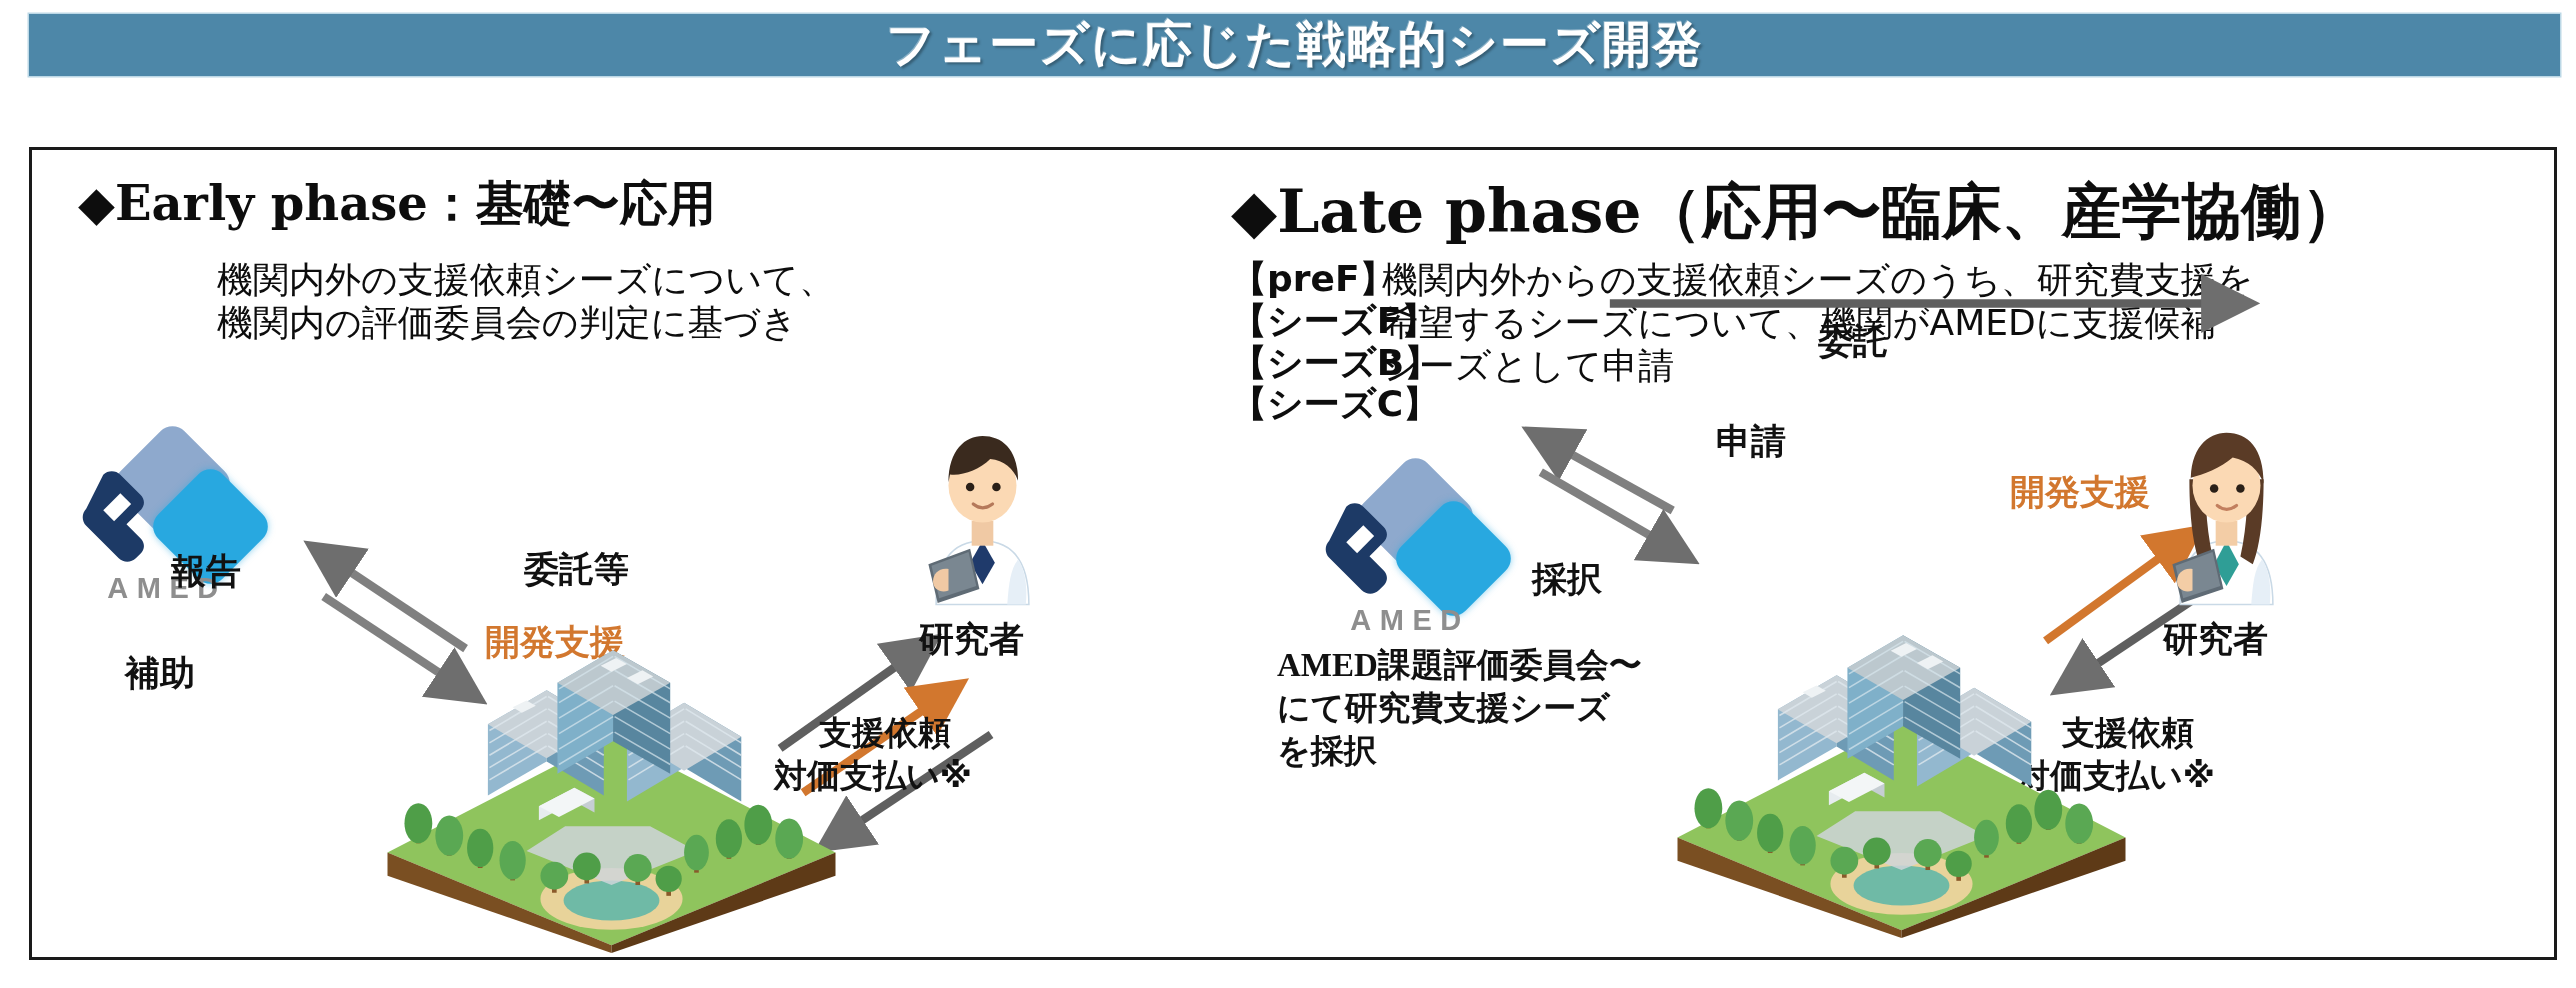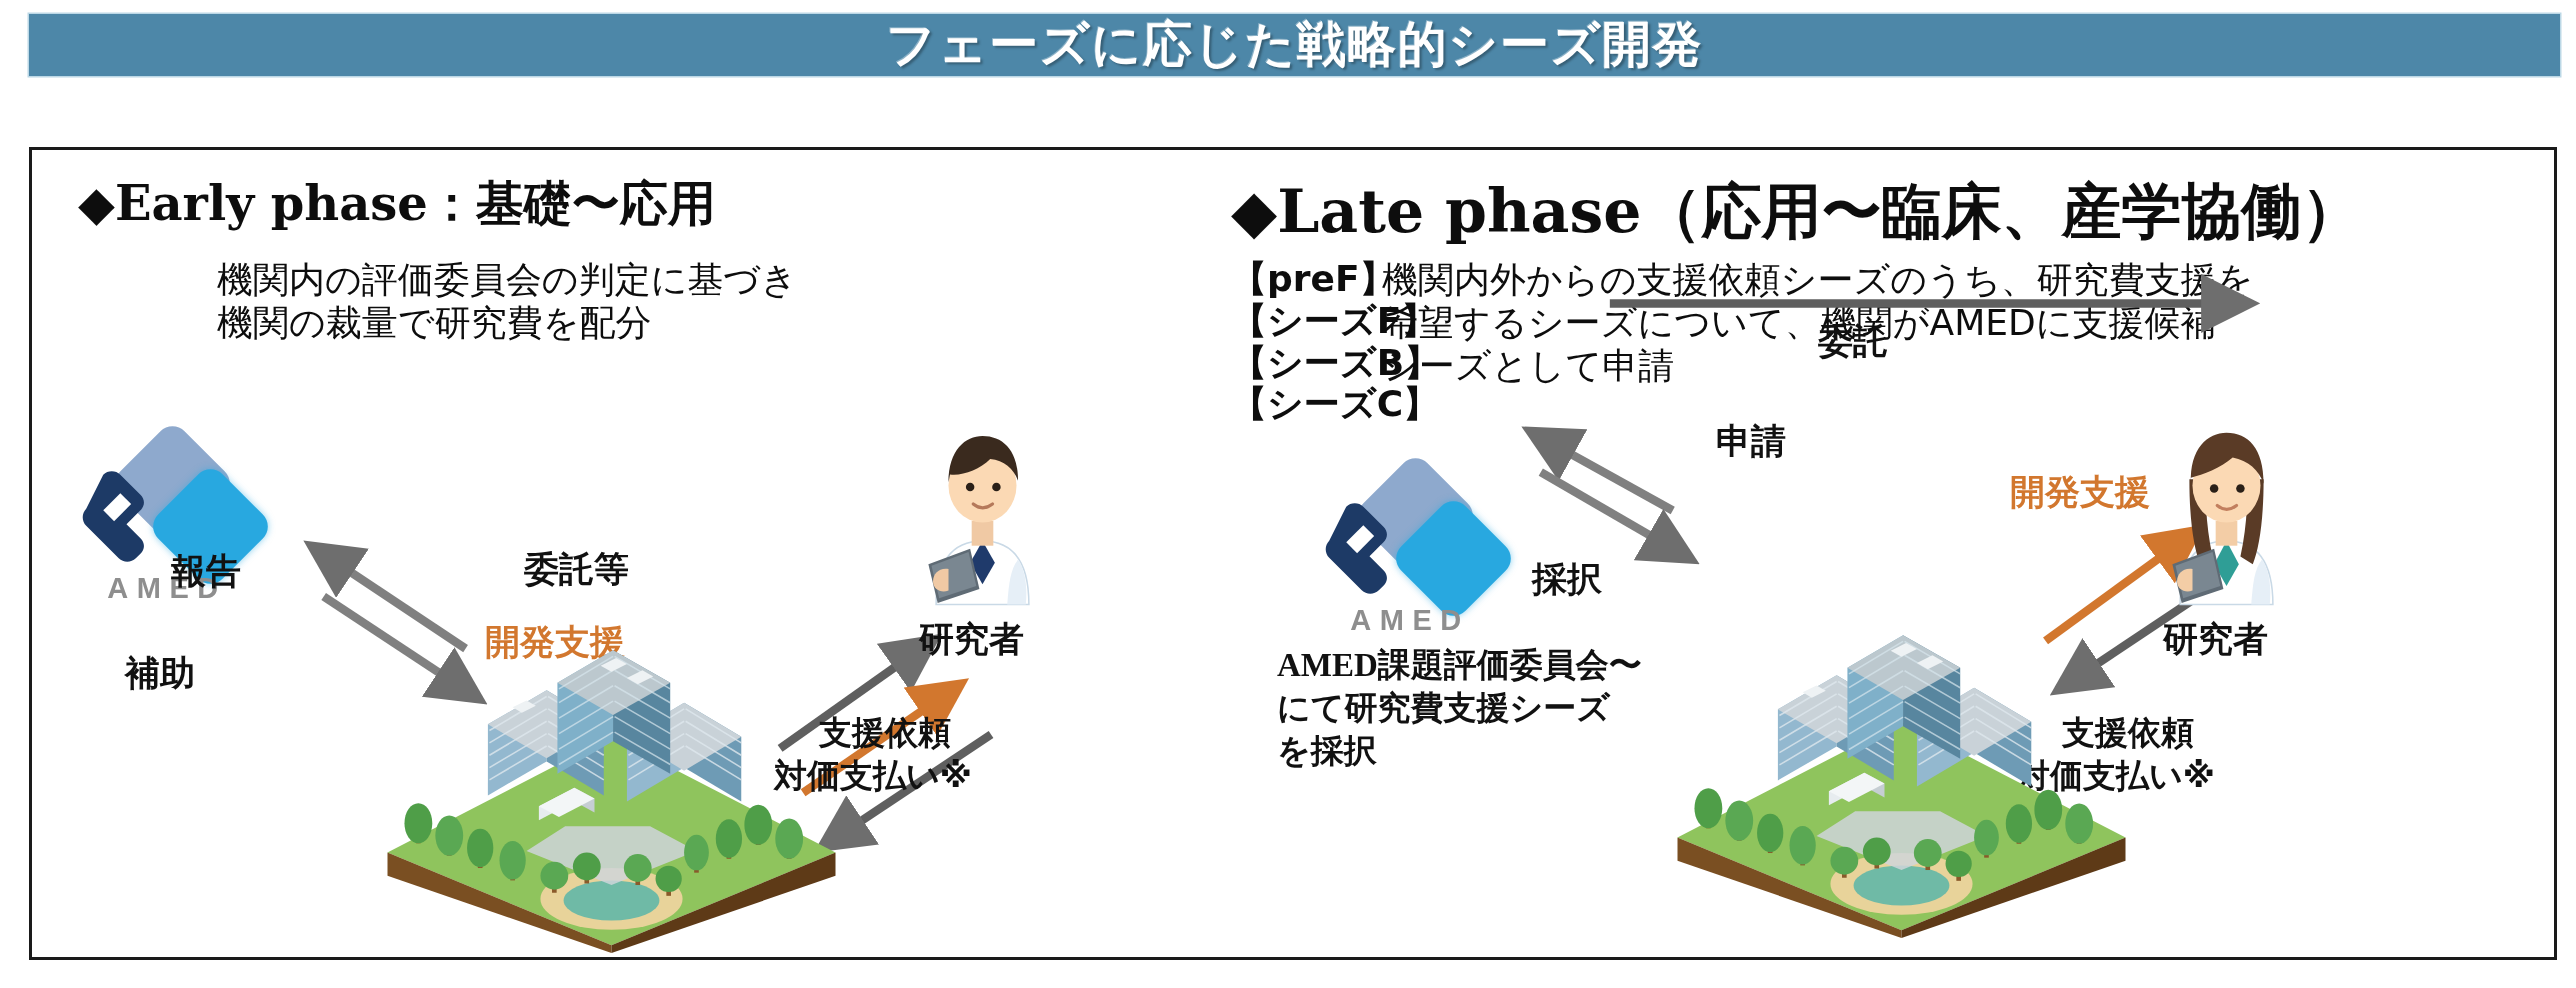--- a/index.html
+++ b/index.html
@@ -83,22 +83,22 @@
 </div>
 
 <div id="content-frame">
 
   <div class="panel" id="panel-early">
 
     <div class="phase-heading" id="early-heading">◆Early phase：基礎〜応用</div>
 
 
     <div class="body-col" id="early-body">
+      <div>機関内外の支援依頼シーズについて、</div>
       <div>機関内の評価委員会の判定に基づき</div>
-      <div>機関の裁量で研究費を配分</div>
     </div>
 
     <div class="amed-logo" style="left:46px;top:286px;">
       <div class="dia dia-light"></div>
       <div class="dia dia-cyan"></div>
       <svg class="emark" viewBox="0 0 120 120">
         <path d="M30 6 C36 0 46 0 52 6 L78 32 C84 38 84 46 78 52 L60 70 L78 88
                  C84 94 84 102 78 108 L72 114 C66 120 56 120 50 114 L8 72
                  C2 66 2 56 8 50 Z" fill="#1d3a66"></path>
         <path d="M30 52 L52 30 L66 44 L44 66 Z" fill="#ffffff"></path>

